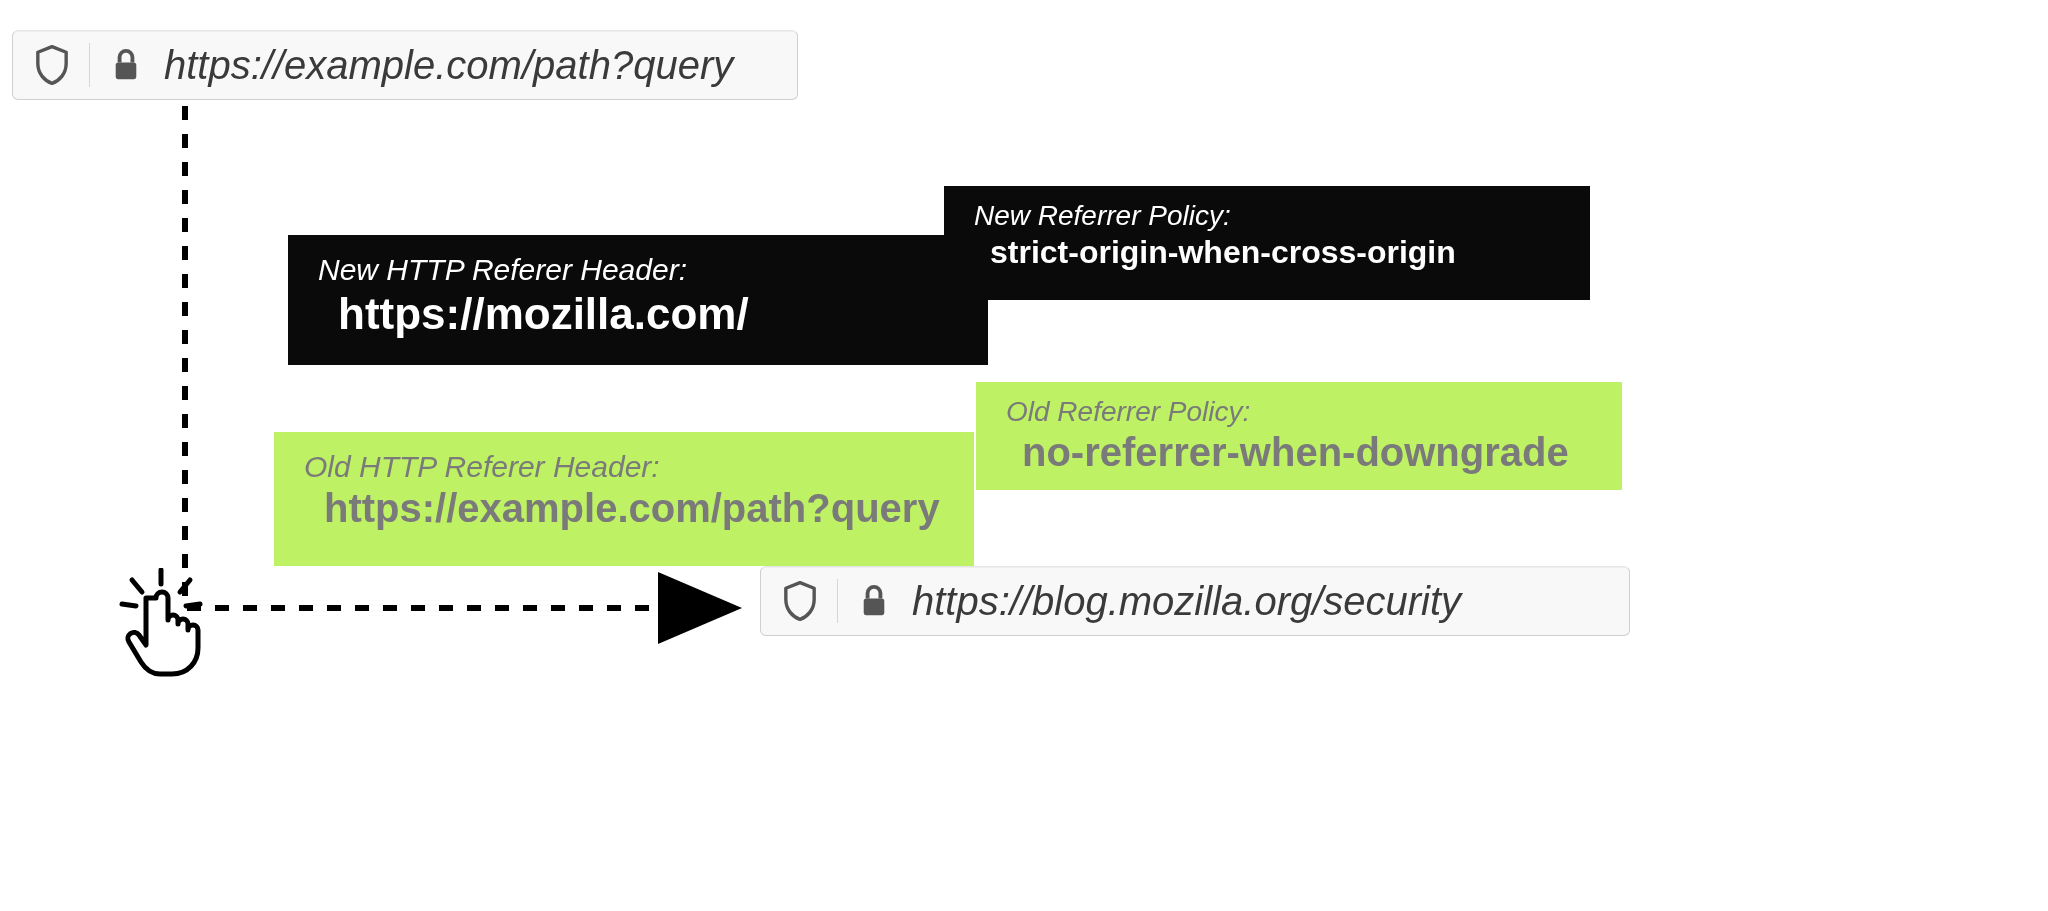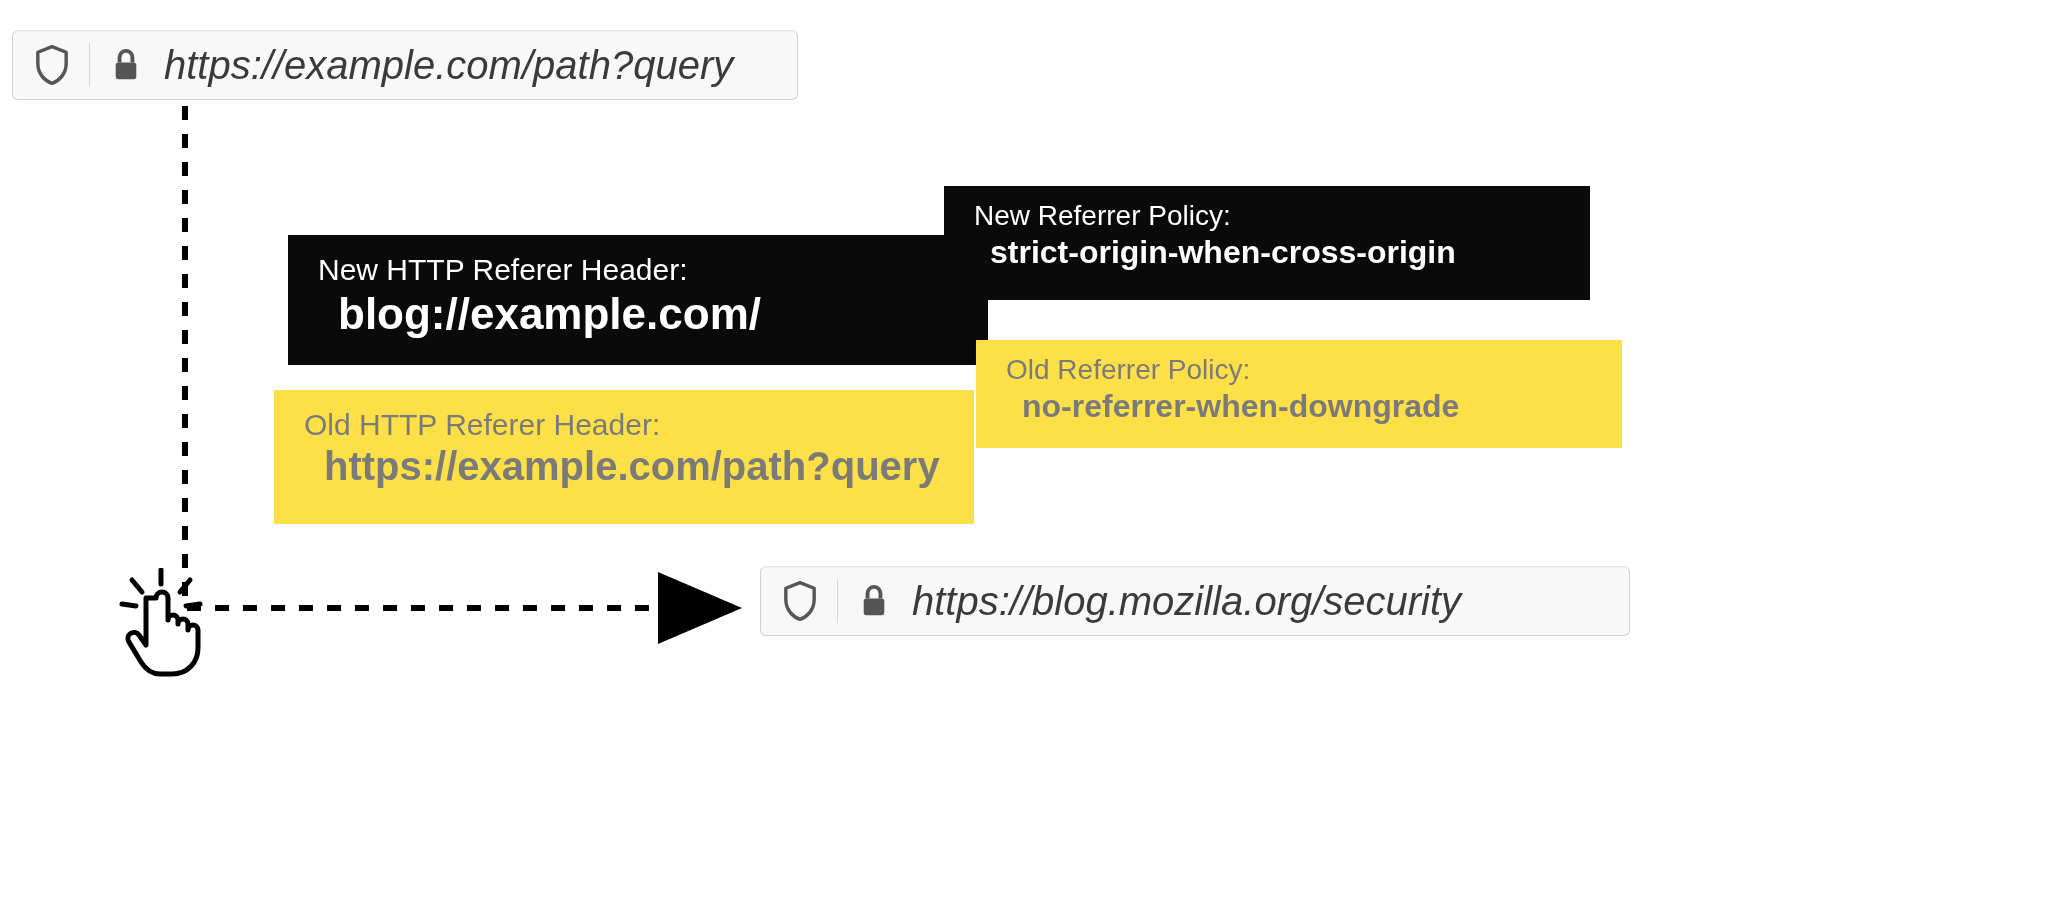--- a/index.html
+++ b/index.html
@@ -54,33 +54,35 @@
 
   .icon svg { display: block; }
 
   
   .box {
     position: absolute;
     box-sizing: border-box;
     padding: 18px 30px 22px 30px;
   }
   .box .label {
+    font-style: italic;
     font-weight: 400;
   }
   .box .value {
     font-weight: 700;
     margin-top: 2px;
   }
   .box.black {
     background: #0a0a0a;
     color: #ffffff;
   }
   .box.gray {
-    background: #fde047;
+    background: #bef264;
     color: #7a7a7a;
+    margin-top: 42px;
   }
 
   
   #box-new-referer {
     top: 235px;
     left: 244px;
     width: 700px;
     height: 130px;
     margin-left: 44px;
   }
@@ -100,21 +102,21 @@
 
   
   #box-old-policy {
     top: 340px;
     left: 976px;
     width: 646px;
     height: 108px;
     padding-top: 14px;
   }
   #box-old-policy .label { font-size: 28px; }
-  #box-old-policy .value { font-size: 32px; padding-left: 16px; font-weight: 700; }
+  #box-old-policy .value { font-size: 40px; padding-left: 16px; font-weight: 700; }
 
   
   #box-old-referer {
     top: 390px;
     left: 274px;
     width: 700px;
     height: 134px;
   }
   #box-old-referer .label { font-size: 30px; }
   #box-old-referer .value { font-size: 40px; padding-left: 20px; font-weight: 700; }
@@ -184,21 +186,21 @@
   <span class="url">https://blog.mozilla.org/security</span>
 </div>
 
 <div id="box-new-policy" class="box black">
   <div class="label">New Referrer Policy:</div>
   <div class="value">strict-origin-when-cross-origin</div>
 </div>
 
 <div id="box-new-referer" class="box black">
   <div class="label">New HTTP Referer Header:</div>
-  <div class="value">blog://example.com/</div>
+  <div class="value">https://mozilla.com/</div>
 </div>
 
 <div id="box-old-policy" class="box gray">
   <div class="label">Old Referrer Policy:</div>
   <div class="value">no-referrer-when-downgrade</div>
 </div>
 
 <div id="box-old-referer" class="box gray">
   <div class="label">Old HTTP Referer Header:</div>
   <div class="value">https://example.com/path?query</div>

